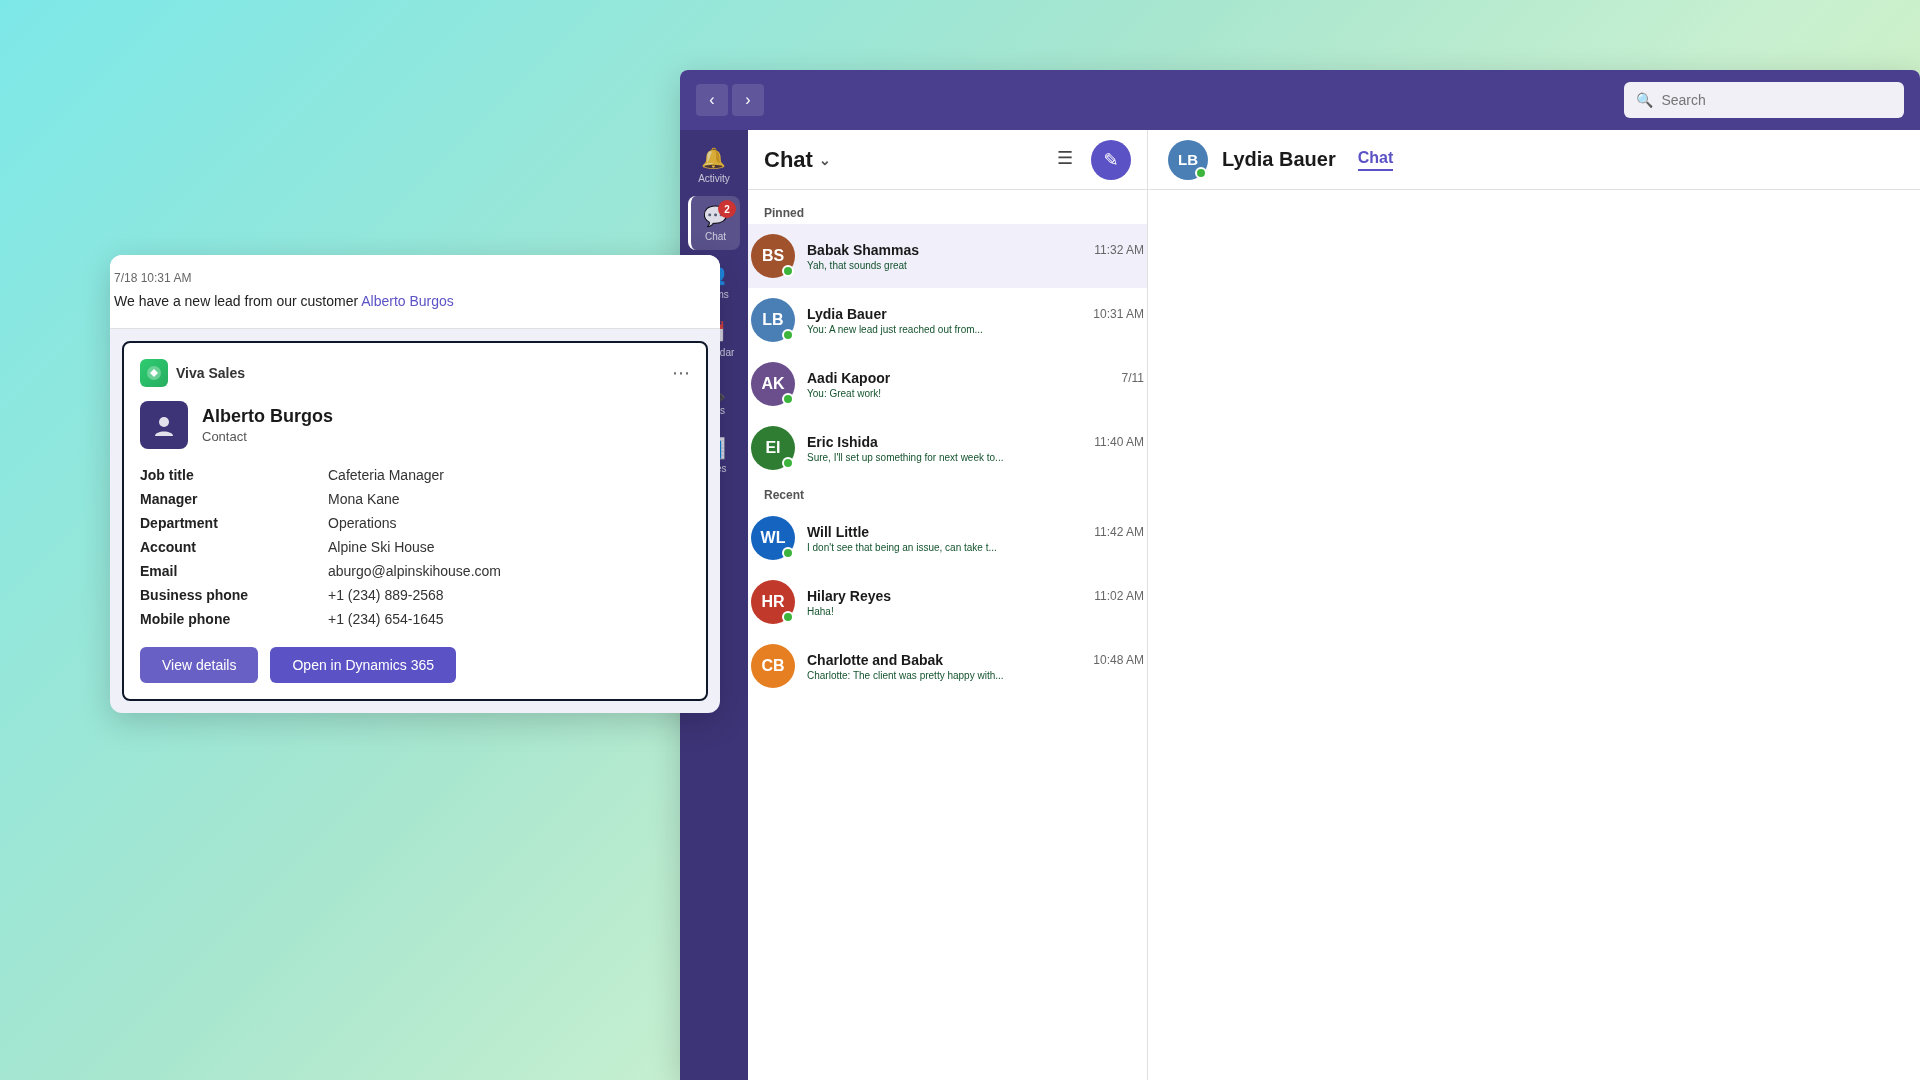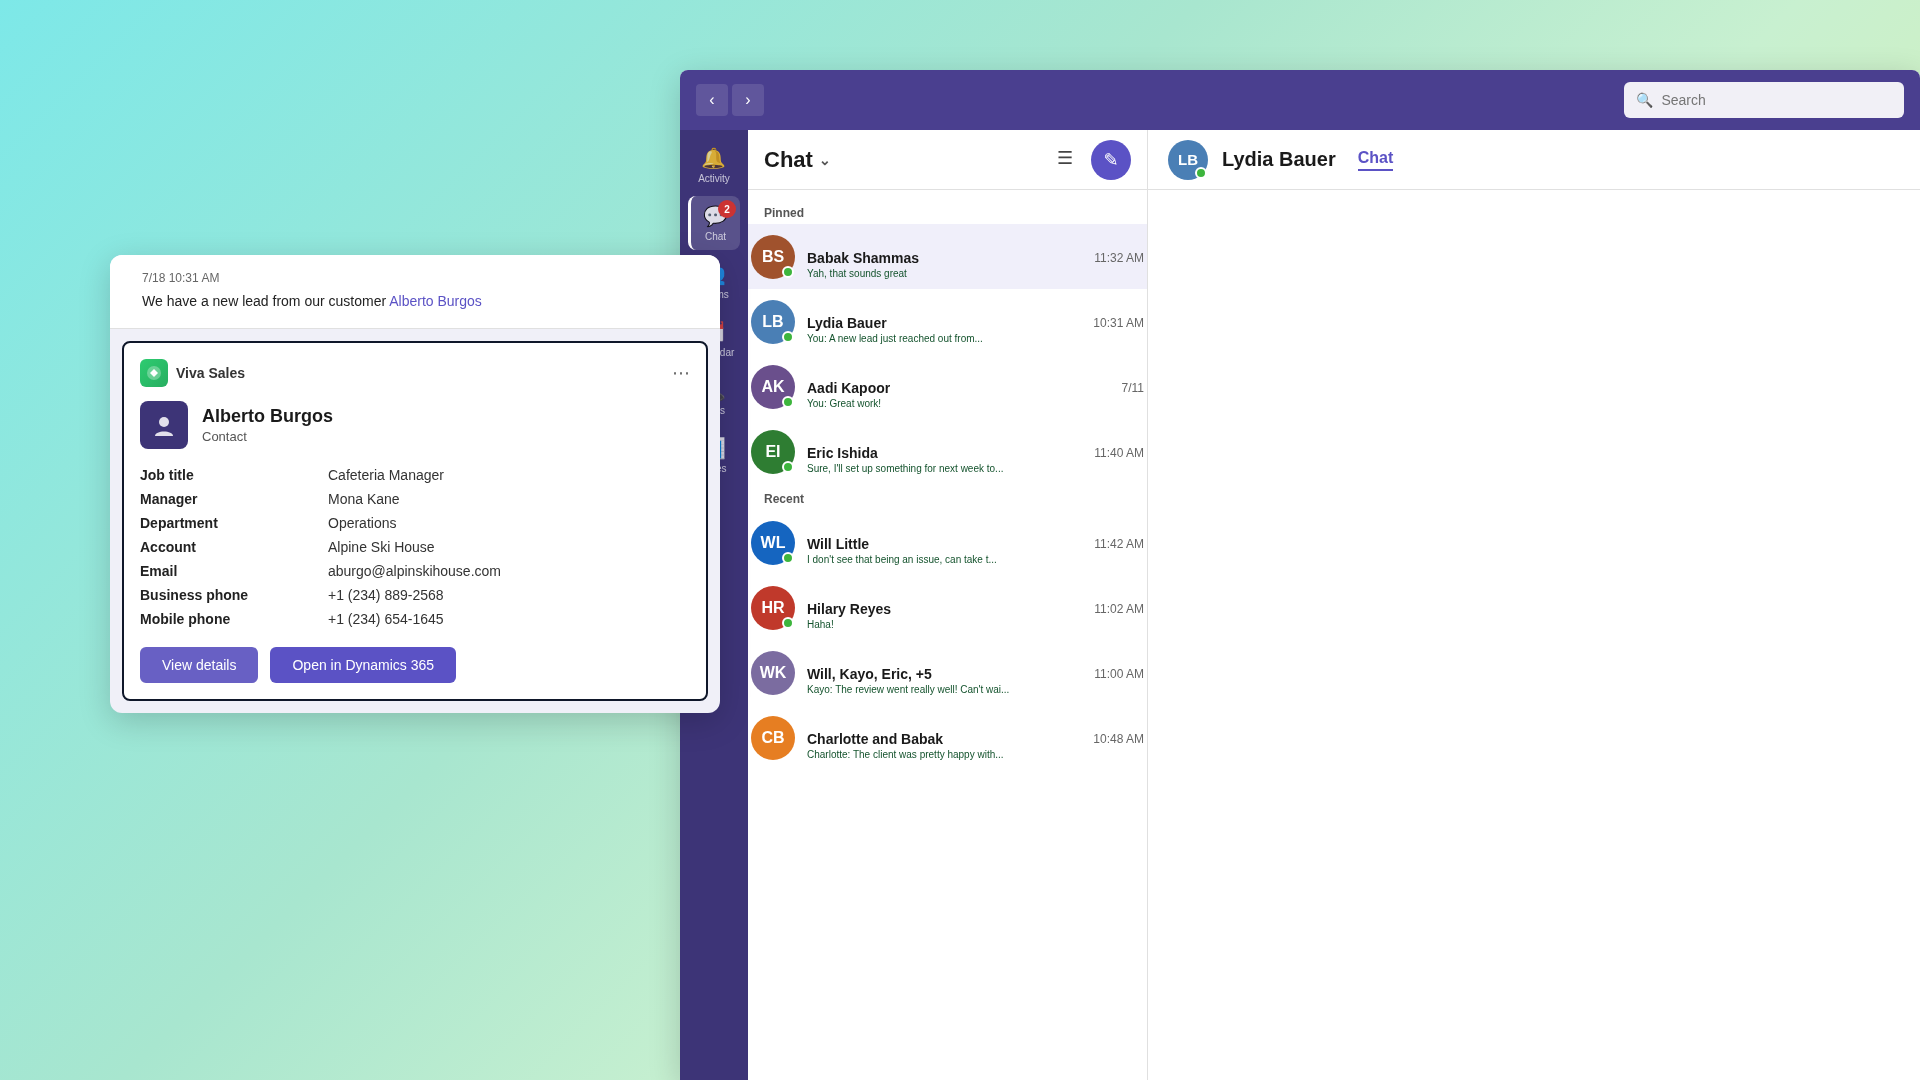--- a/index.html
+++ b/index.html
@@ -240,21 +240,20 @@
       right: 1px;
       width: 12px;
       height: 12px;
       background: #3db53d;
       border-radius: 50%;
       border: 2px solid #fff;
     }
     .chat-info {
       flex: 1;
       min-width: 0;
-      margin-top: 16px;
     }
     .chat-name-row {
       display: flex;
       justify-content: space-between;
       align-items: center;
       margin-bottom: 2px;
     }
     .chat-name {
       font-size: 14px;
       font-weight: 600;
@@ -324,21 +323,21 @@
       width: 610px;
       background: #f0f0f8;
       border-radius: 12px;
       box-shadow: 0 8px 32px rgba(0,0,0,0.18);
       overflow: hidden;
       z-index: 100;
     }
 
     .viva-card-top {
       background: #fff;
-      padding: 16px 32px;
+      padding: 16px 4px;
       border-bottom: 1px solid #e0e0e0;
     }
     .viva-timestamp {
       font-size: 12px;
       color: #666;
       margin-bottom: 6px;
     }
     .viva-message {
       font-size: 14px;
       color: #222;
@@ -597,32 +596,20 @@
           </div>
           <div class="chat-info">
             <div class="chat-name-row">
               <span class="chat-name">Hilary Reyes</span>
               <span class="chat-time">11:02 AM</span>
             </div>
             <div class="chat-preview">Haha!</div>
           </div>
         </div>
 
-        <div class="chat-item">
-          <div class="avatar-wrap">
-            <div class="avatar group">WK</div>
-          </div>
-          <div class="chat-info">
-            <div class="chat-name-row">
-              <span class="chat-name">Will, Kayo, Eric, +5</span>
-              <span class="chat-time">11:00 AM</span>
-            </div>
-            <div class="chat-preview">Kayo: The review went really well! Can't wai...</div>
-          </div>
-        </div>
 
         <div class="chat-item">
           <div class="avatar-wrap">
             <div class="avatar charlotte">CB</div>
           </div>
           <div class="chat-info">
             <div class="chat-name-row">
               <span class="chat-name">Charlotte and Babak</span>
               <span class="chat-time">10:48 AM</span>
             </div>

